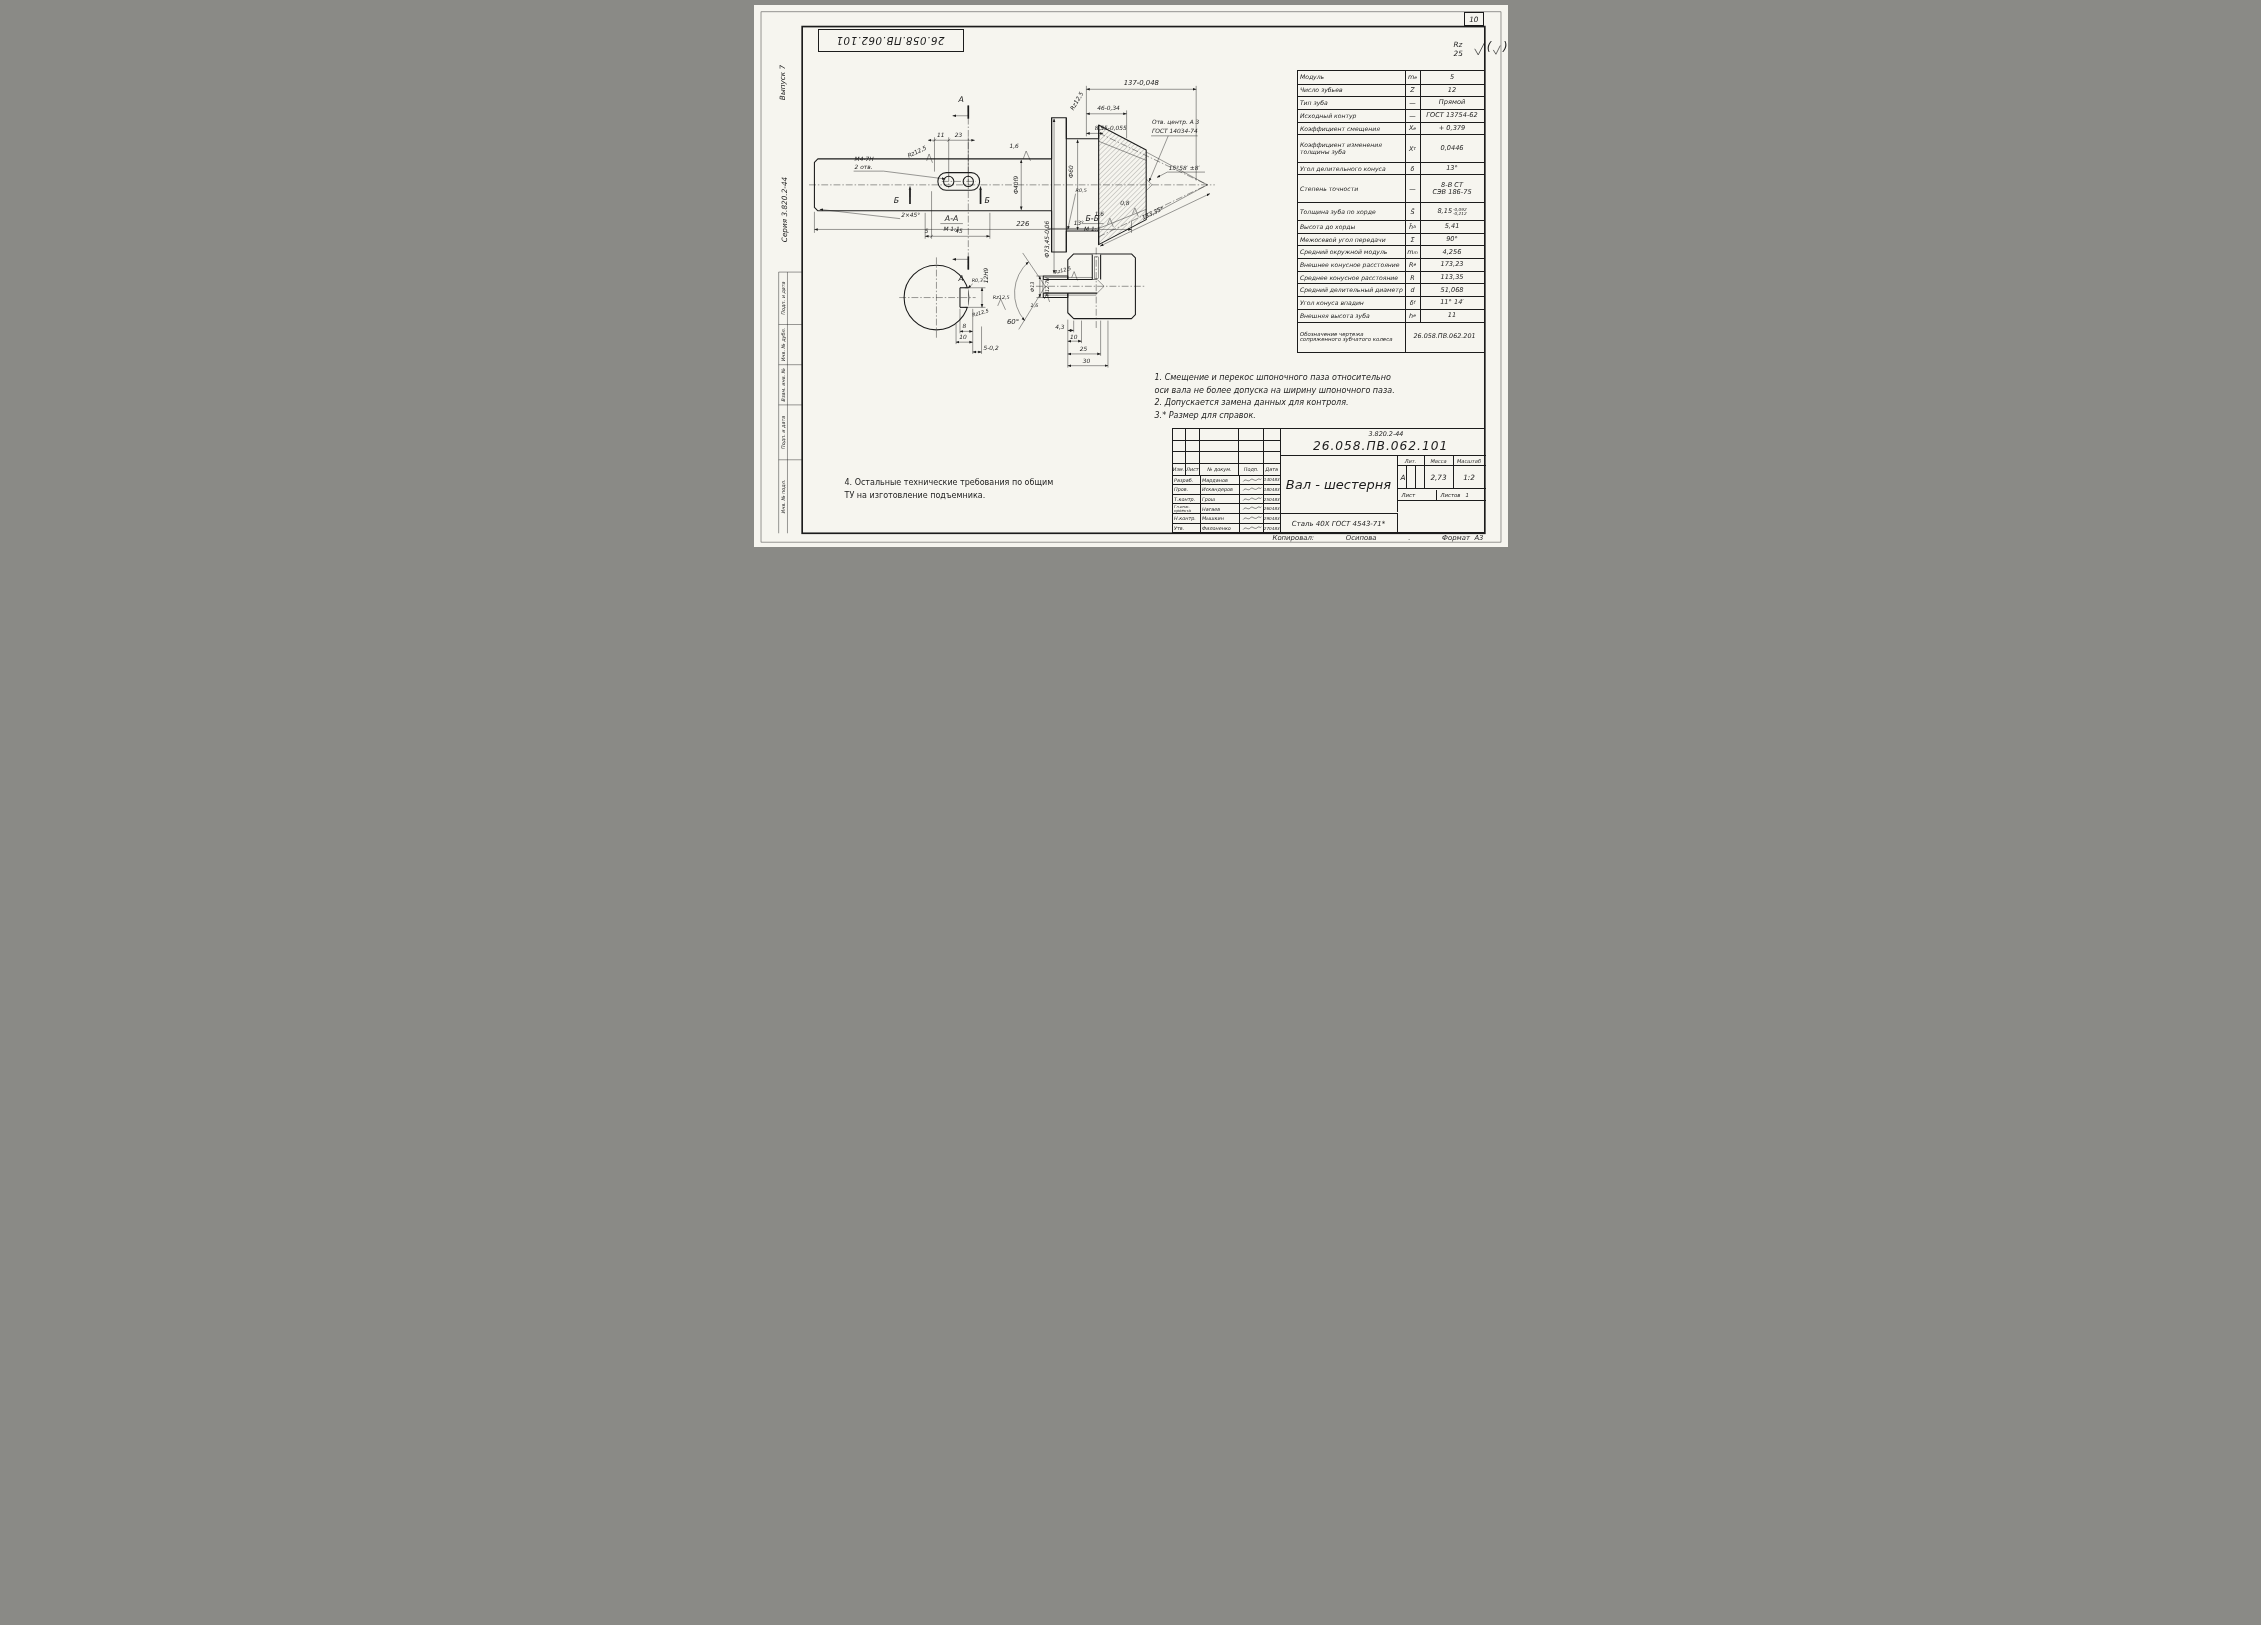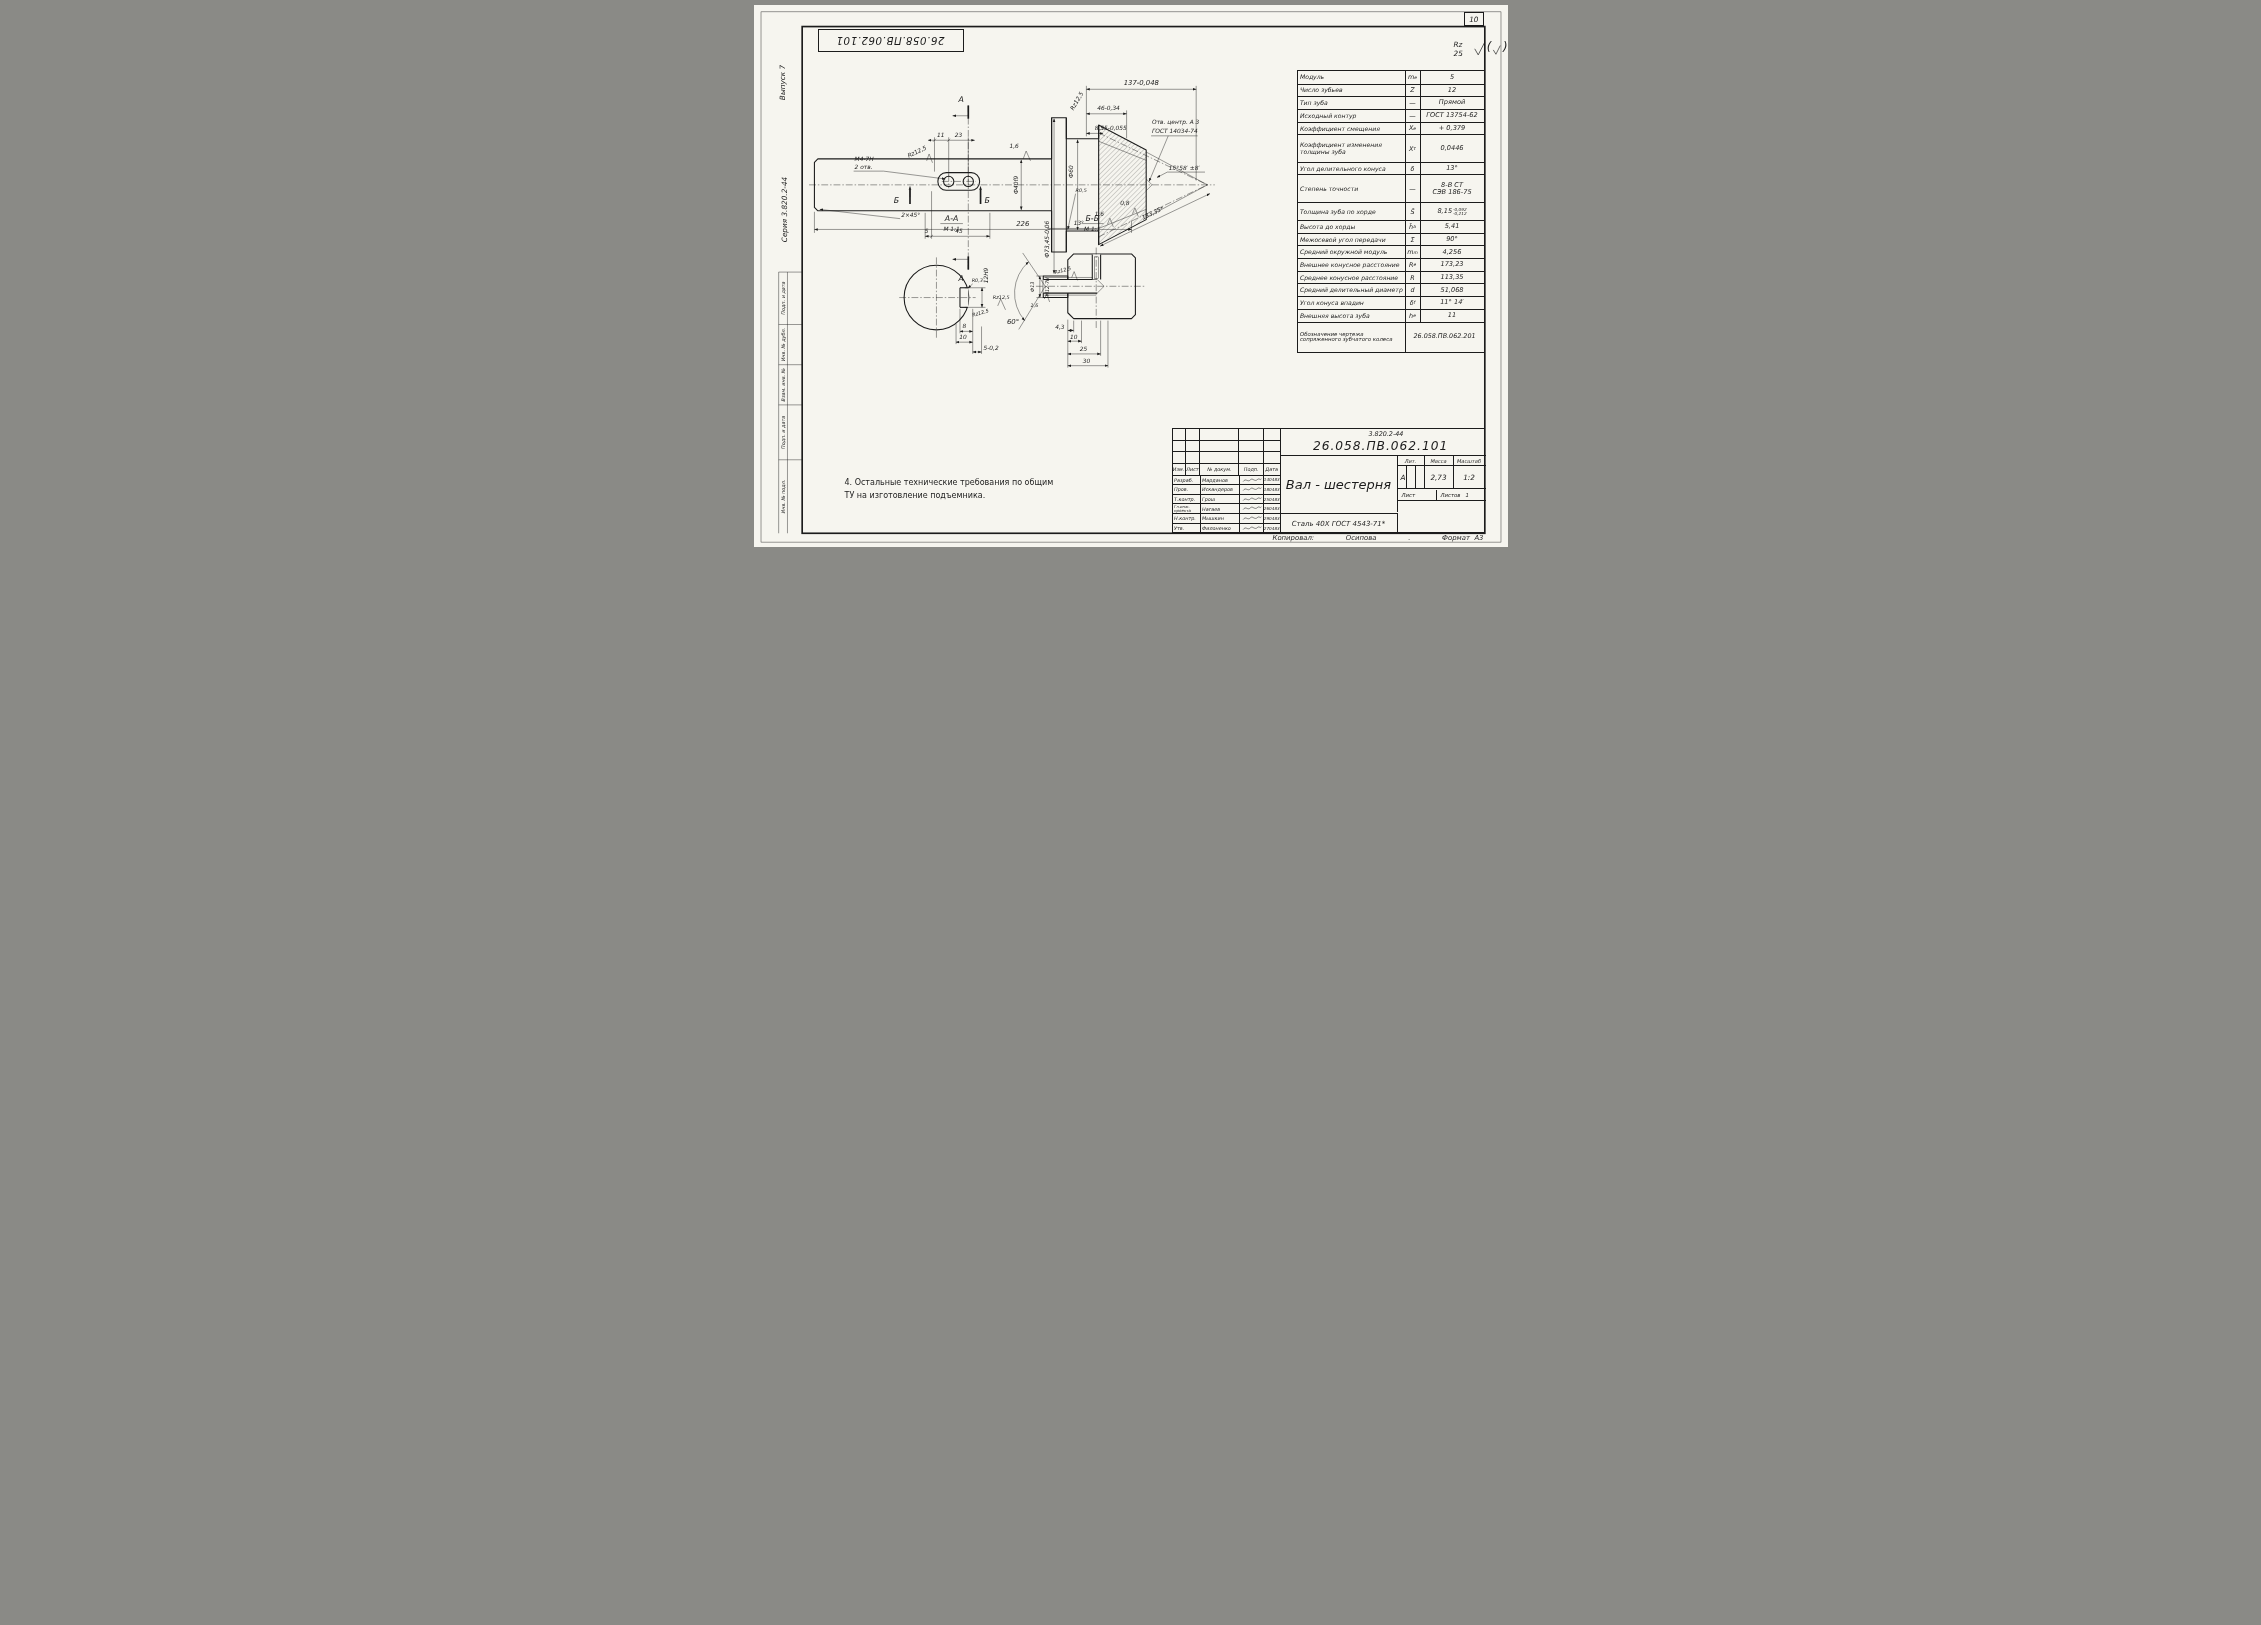--- a/index.html
+++ b/index.html
@@ -472,20 +472,26 @@
           </div>
           <div class="gv">11</div>
         </div>
         <div class="gr" style="height: 30px;">
           <div class="gn gn-sm">Обозначение чертежа сопряженного зубчатого колеса</div>
           <div class="gv gv-w">26.058.ПВ.062.201</div>
         </div>
       </div>
   </div>
 
+  <div class="abs" id="notes">
+    <div>1.  Смещение  и  перекос  шпоночного  паза  относительно</div>
+    <div>оси  вала  не  более  допуска  на  ширину  шпоночного  паза.</div>
+    <div>2.  Допускается  замена  данных  для  контроля.</div>
+    <div>3.*  Размер  для  справок.</div>
+  </div>
   <div class="abs" id="note4">
     <div>4.  Остальные  технические  требования  по  общим</div>
     <div>ТУ   на изготовление    подъемника.</div>
   </div>
 
   <div class="abs" id="title-block">
     <div class="tb-left">
       <div id="rev-grid">
           <div class="rrow">
             <div class="rcell w1"></div>

